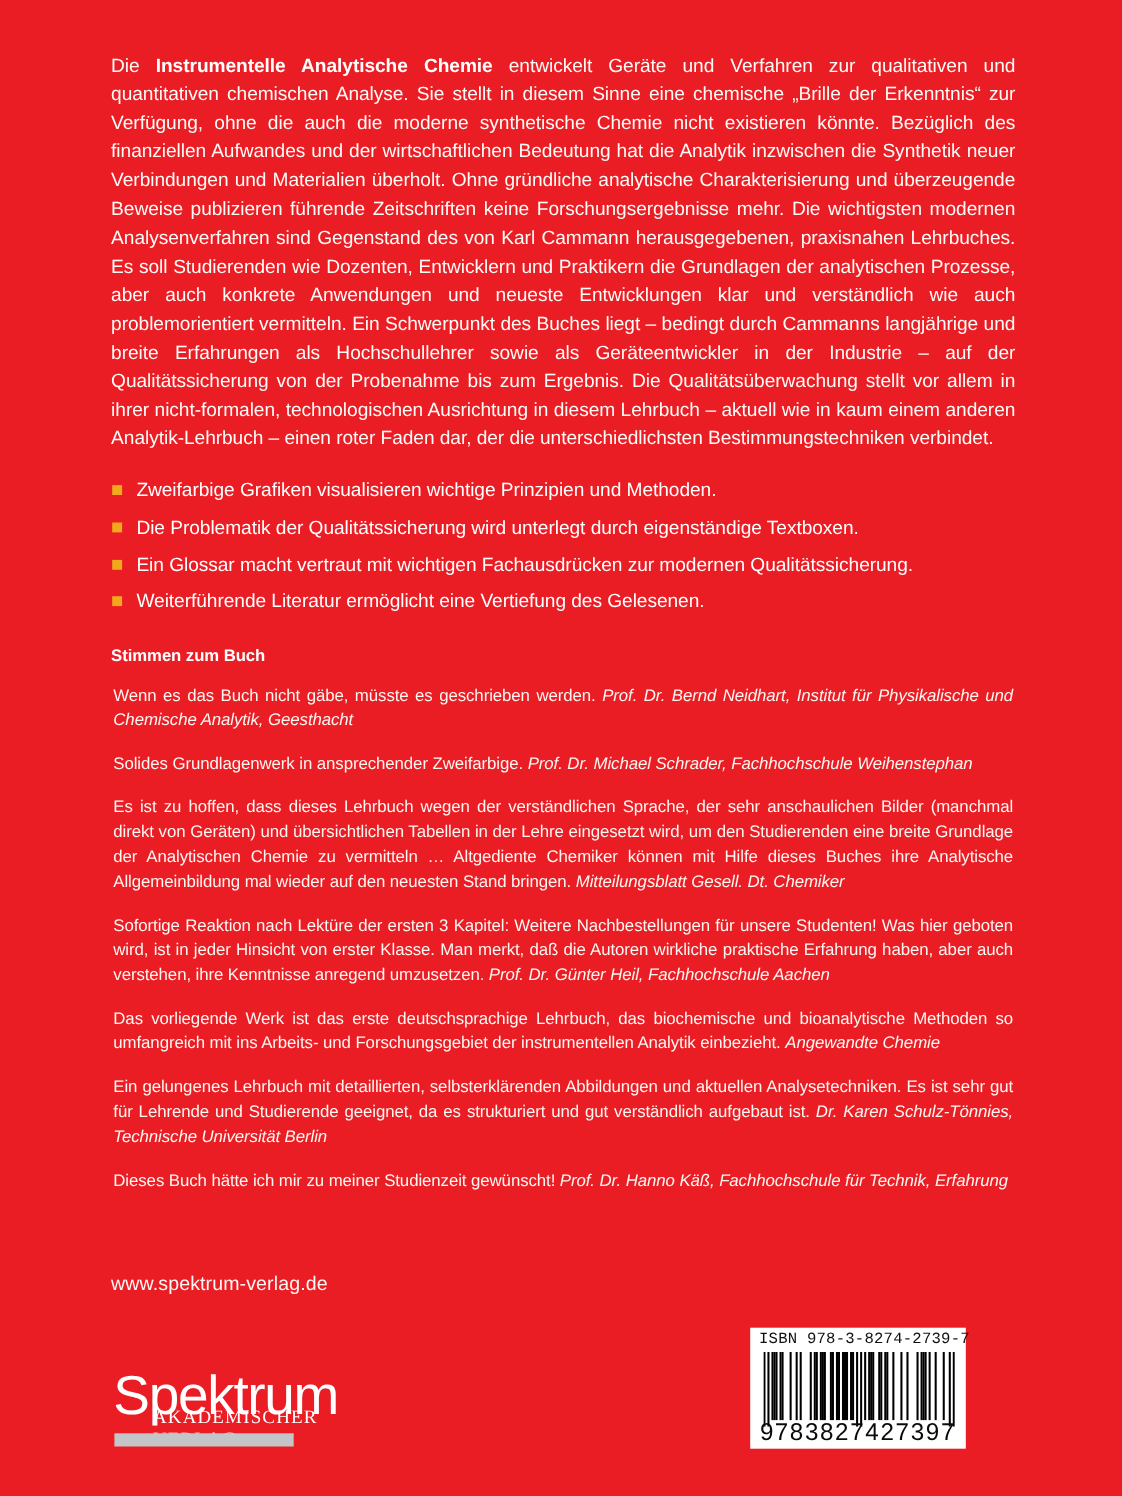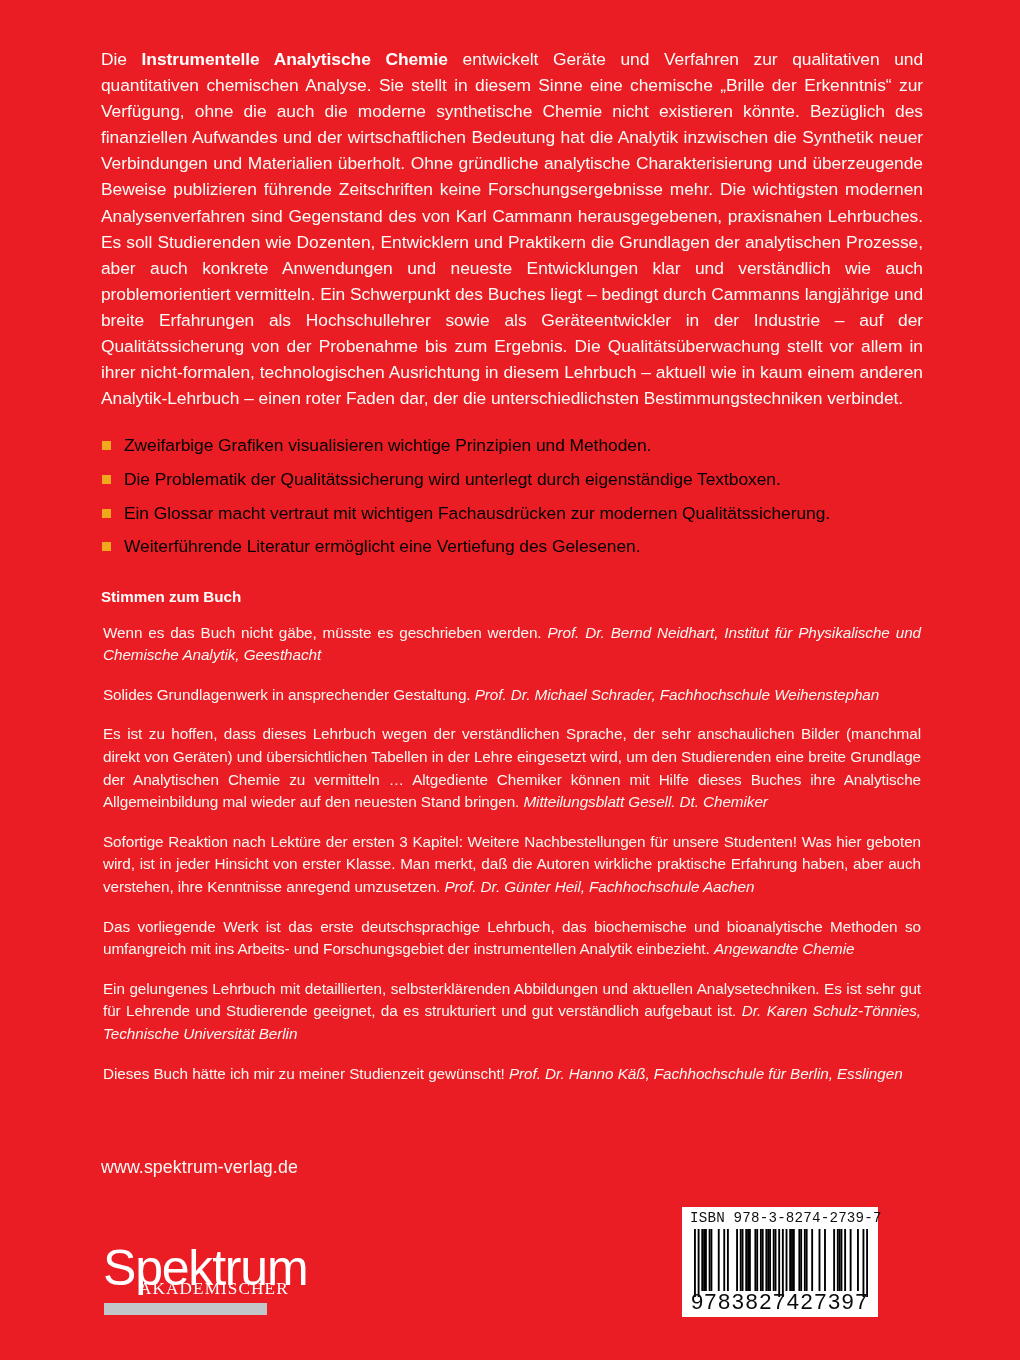--- a/index.html
+++ b/index.html
@@ -51,21 +51,21 @@
     list-style: none;
     margin: 0;
     padding: 0;
     margin-top: 22px;
   }
   .features li {
     position: relative;
     padding-left: 23px;
     font-size: 17.4px;
     line-height: 25.6px;
-    color: #000000;
+    color: #ffffff;
     margin-bottom: 8px;
     letter-spacing: -0.05px;
   }
   .features li .marker {
     position: absolute;
     left: 1px;
     top: 8px;
     width: 9px;
     height: 9px;
     background: #f2a81d;
@@ -197,31 +197,31 @@
       <li><span class="marker"></span><span>Zweifarbige Grafiken visualisieren wichtige Prinzipien und Methoden.</span></li>
       <li><span class="marker"></span><span>Die Problematik der Qualitätssicherung wird unterlegt durch eigenständige Textboxen.</span></li>
       <li><span class="marker"></span><span>Ein Glossar macht vertraut mit wichtigen Fachausdrücken zur modernen Qualitätssicherung.</span></li>
       <li><span class="marker"></span><span>Weiterführende Literatur ermöglicht eine Vertiefung des Gelesenen.</span></li>
     </ul>
 
     <p class="voices-heading">Stimmen zum Buch</p>
 
     <p class="voice"><span>Wenn es das Buch nicht gäbe, müsste es geschrieben werden. </span><i class="src">Prof. Dr. Bernd Neidhart, Institut für Physikalische und Chemische Analytik, Geesthacht</i></p>
 
-    <p class="voice nojust"><span>Solides Grundlagenwerk in ansprechender Gestaltung. </span><i class="src">Prof. Dr. Michael Schrader, Fachhochschule Weihenstephan</i></p>
+    <p class="voice nojust"><span>Solides Grundlagenwerk in ansprechender Zweifarbige. </span><i class="src">Prof. Dr. Michael Schrader, Fachhochschule Weihenstephan</i></p>
 
     <p class="voice"><span>Es ist zu hoffen, dass dieses Lehrbuch wegen der verständlichen Sprache, der sehr anschaulichen Bilder (manchmal direkt von Geräten) und übersichtlichen Tabellen in der Lehre eingesetzt wird, um den Studierenden eine breite Grundlage der Analytischen Chemie zu vermitteln … Altgediente Chemiker können mit Hilfe dieses Buches ihre Analytische Allgemeinbildung mal wieder auf den neuesten Stand bringen. </span><i class="src">Mitteilungsblatt Gesell. Dt. Chemiker</i></p>
 
     <p class="voice"><span>Sofortige Reaktion nach Lektüre der ersten 3 Kapitel: Weitere Nachbestellungen für unsere Studenten! Was hier geboten wird, ist in jeder Hinsicht von erster Klasse. Man merkt, daß die Autoren wirkliche praktische Erfahrung haben, aber auch verstehen, ihre Kenntnisse anregend umzusetzen. </span><i class="src">Prof. Dr. Günter Heil, Fachhochschule Aachen</i></p>
 
     <p class="voice"><span>Das vorliegende Werk ist das erste deutschsprachige Lehrbuch, das biochemische und bioanalytische Methoden so umfangreich mit ins Arbeits- und Forschungsgebiet der instrumentellen Analytik einbezieht. </span><i class="src">Angewandte Chemie</i></p>
 
     <p class="voice"><span>Ein gelungenes Lehrbuch mit detaillierten, selbsterklärenden Abbildungen und aktuellen Analysetechniken. Es ist sehr gut für Lehrende und Studierende geeignet, da es strukturiert und gut verständlich aufgebaut ist. </span><i class="src">Dr. Karen Schulz-Tönnies, Technische Universität Berlin</i></p>
 
-    <p class="voice nojust"><span>Dieses Buch hätte ich mir zu meiner Studienzeit gewünscht! </span><i class="src">Prof. Dr. Hanno Käß, Fachhochschule für Berlin, Esslingen</i></p>
+    <p class="voice nojust"><span>Dieses Buch hätte ich mir zu meiner Studienzeit gewünscht! </span><i class="src">Prof. Dr. Hanno Käß, Fachhochschule für Technik, Erfahrung</i></p>
 
   </div>
 
   <div class="website">www.spektrum-verlag.de</div>
 
   <div class="logo">
     <span class="wordmark">Spektrum</span>
     <span class="subword">AKADEMISCHER VERLAG</span>
     <span class="bar"></span>
   </div>

